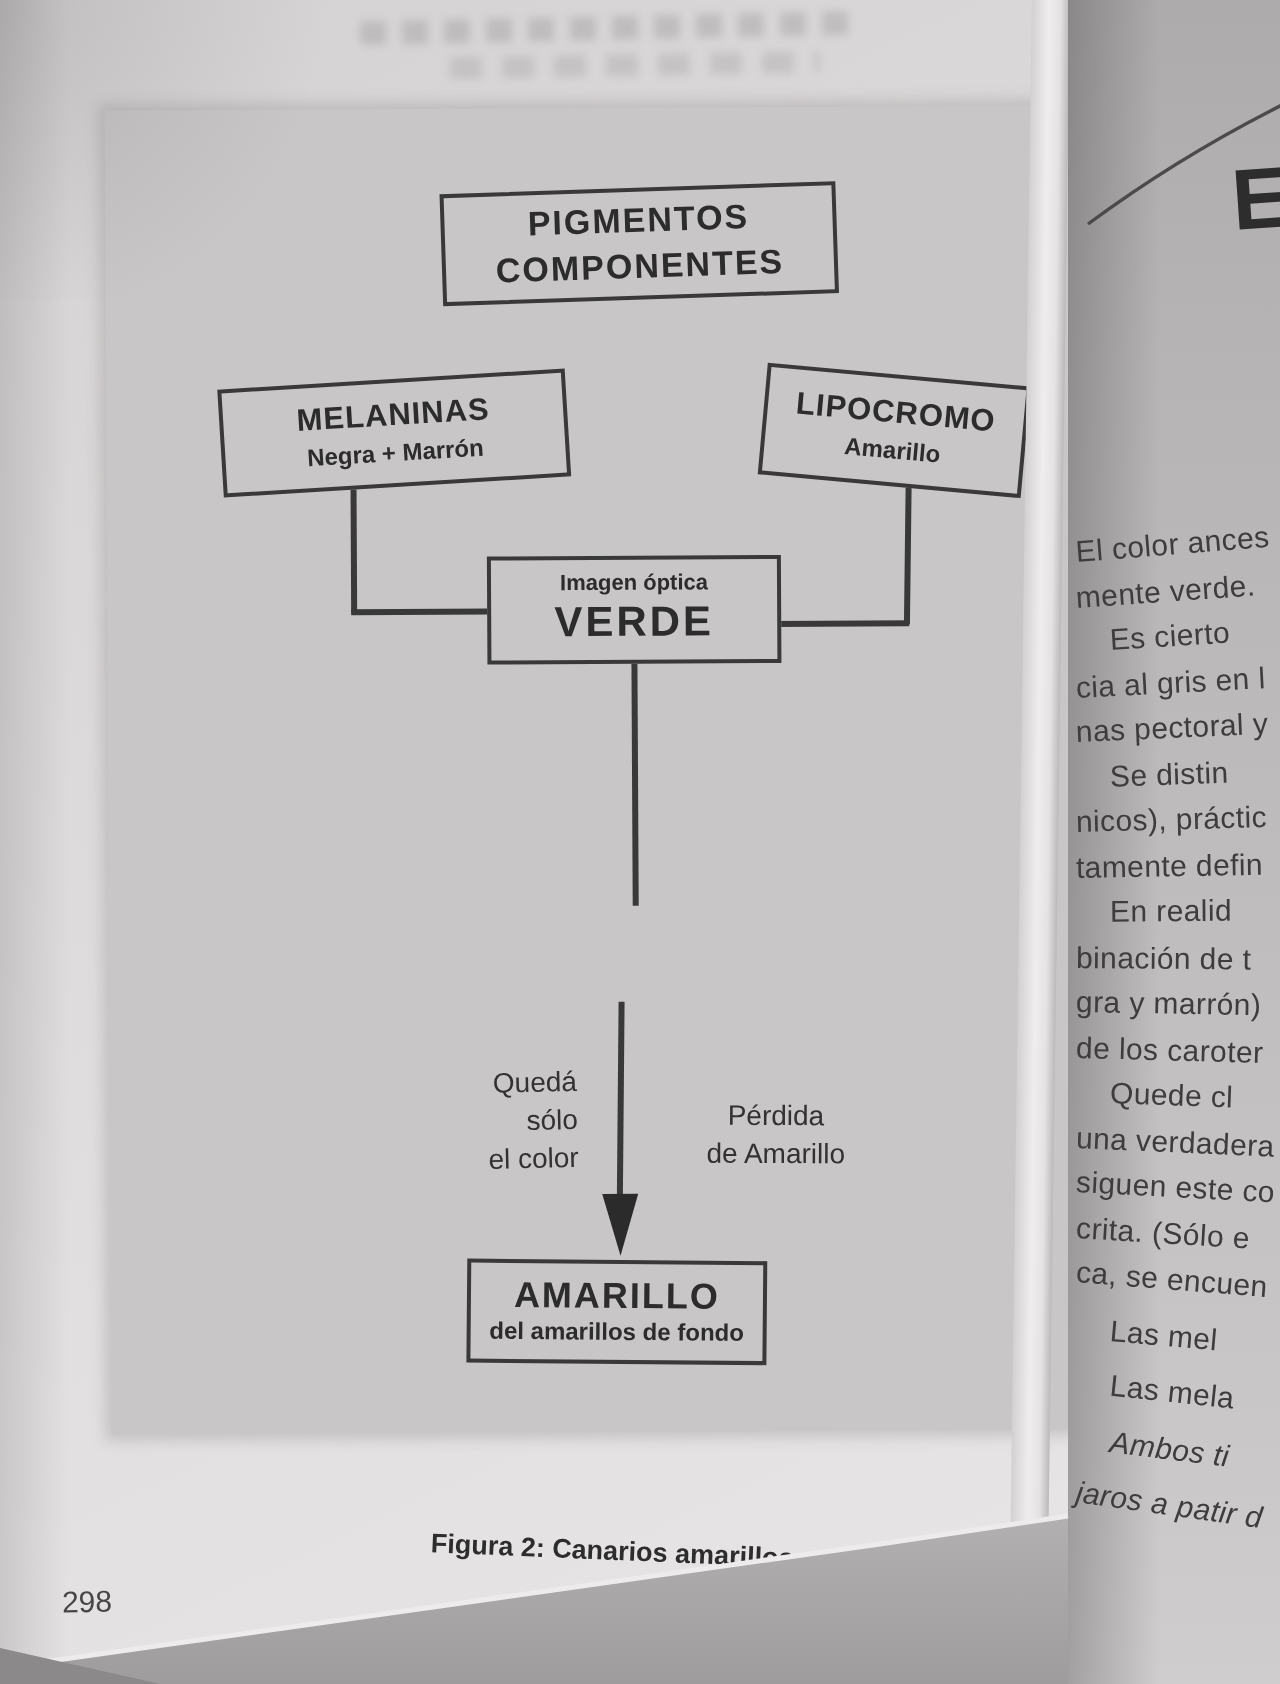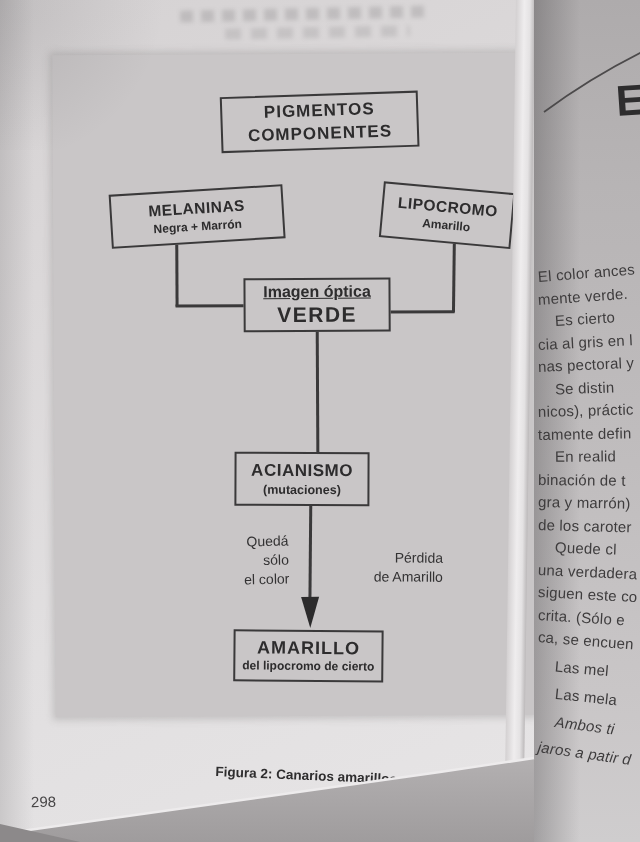--- a/index.html
+++ b/index.html
@@ -43,21 +43,21 @@
   }
   .fbox .t1{font-weight:bold;}
   .fbox .t2{font-weight:bold;}
   .box-pigmentos{left:168px;top:40px;width:194px;height:52px;transform:rotate(-1.6deg);}
   .box-pigmentos .t1,.box-pigmentos .t2{font-size:17px;letter-spacing:1px;line-height:23px;}
   .box-melaninas{left:57px;top:135px;width:170px;height:50px;transform:rotate(-3.2deg);}
   .box-lipocromo{left:328px;top:134px;width:128px;height:52px;transform:rotate(5.5deg);}
   .box-melaninas .t1,.box-lipocromo .t1{font-size:15.5px;letter-spacing:.5px;}
   .box-melaninas .t2,.box-lipocromo .t2{font-size:12px;margin-top:3px;}
   .box-verde{left:190px;top:224px;width:143px;height:50px;}
-  .box-verde .t2{font-size:16px;text-decoration:underline;}
+  .box-verde .t2{font-size:11px;}
   .box-verde .t1{font-size:21px;letter-spacing:1.5px;margin-top:1px;}
   .box-acianismo{left:180px;top:398px;width:131px;height:50px;transform:rotate(.5deg);}
   .box-acianismo .t1{font-size:17px;letter-spacing:.5px;}
   .box-acianismo .t2{font-size:12.5px;margin-top:3px;}
   .box-amarillo{left:178px;top:576px;width:146px;height:48px;transform:rotate(.8deg);}
   .box-amarillo .t1{font-size:18px;letter-spacing:1px;}
   .box-amarillo .t2{font-size:12px;margin-top:2px;white-space:nowrap;}
 
   .conn{position:absolute;background:#3a393a;}
   .c-mel-v{left:122px;top:182px;width:2.5px;height:70px;}
@@ -66,21 +66,21 @@
   .c-lip-h{left:333px;top:257px;width:68px;height:2.5px;}
   .c-verde-v{left:262px;top:273px;width:2.5px;height:126px;}
   .c-arrow-v{left:254px;top:447px;width:2.5px;height:98px;transform:rotate(.8deg);}
   .arrowhead{
     position:absolute;left:246px;top:543px;width:0;height:0;
     border-left:9px solid transparent;border-right:9px solid transparent;
     border-top:31px solid #2c2b2c;
   }
   .lab{position:absolute;color:#333233;font-size:14px;line-height:19px;}
   .lab-left{left:168px;top:478px;width:66px;text-align:right;transform:rotate(-1deg);}
-  .lab-right{left:278px;top:495px;width:110px;text-align:right;transform:rotate(.5deg);}
+  .lab-right{left:278px;top:495px;width:110px;text-align:center;transform:rotate(.5deg);}
 
   .caption{
     position:absolute;left:178px;top:768px;width:260px;text-align:center;
     font-size:13.5px;font-weight:bold;color:#2e2d2e;transform:rotate(2.4deg);
   }
   .pagenum{position:absolute;left:31px;top:793px;font-size:15px;color:#474546;transform:rotate(-1deg);}
 
   
   .fore-edge{
     position:absolute;left:516px;top:-6px;width:19px;height:800px;
@@ -142,27 +142,23 @@
         <div class="t2">Negra + Marrón</div>
       </div>
       <div class="fbox box-lipocromo">
         <div class="t1">LIPOCROMO</div>
         <div class="t2">Amarillo</div>
       </div>
       <div class="fbox box-verde">
         <div class="t2">Imagen óptica</div>
         <div class="t1">VERDE</div>
       </div>
-      <div class="fbox box-acianismo">
-        <div class="t1">ACIANISMO</div>
-        <div class="t2">(mutaciones)</div>
-      </div>
       <div class="fbox box-amarillo">
         <div class="t1">AMARILLO</div>
-        <div class="t2">del lipocromo de cierto</div>
+        <div class="t2">del amarillos de fondo</div>
       </div>
 
       <div class="lab lab-left">
         <div>Quedá</div>
         <div>sólo</div>
         <div>el color</div>
       </div>
       <div class="lab lab-right">
         <div>Pérdida</div>
         <div>de Amarillo</div>

